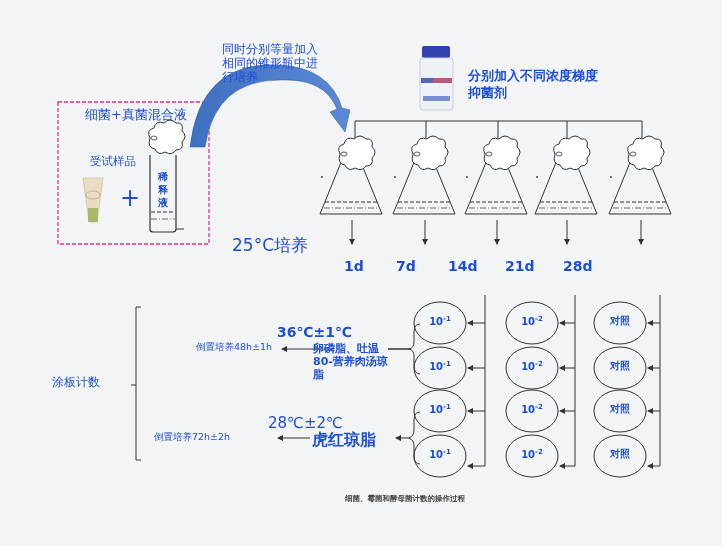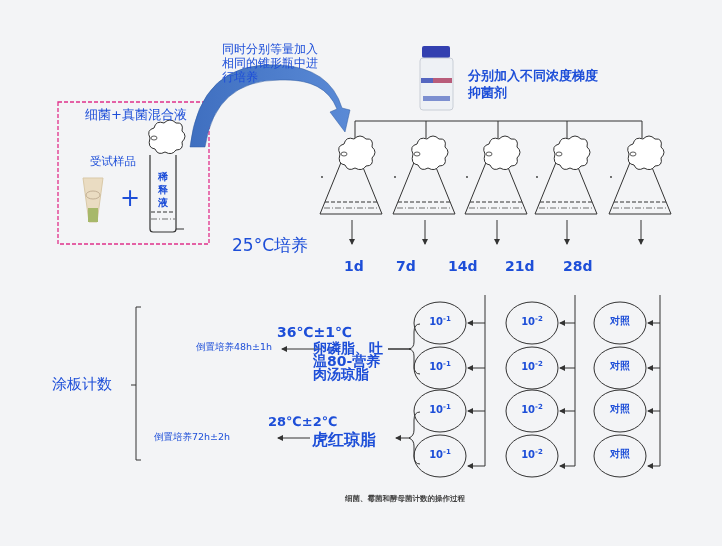--- a/index.html
+++ b/index.html
@@ -11,26 +11,26 @@
     }
     #stage { position: absolute; left: 0; top: 0; width: 722px; height: 546px; }
     .lbl { position: absolute; color: #1d4ed8; white-space: nowrap; line-height: 1.15; }
     .t-top { font-size: 12px; left: 222px; top: 42px; width: 100px; white-space: normal; line-height: 14px; }
     .t-mix { font-size: 13px; left: 85px; top: 108px; text-align: center; }
     .t-sample { font-size: 11.5px; left: 70px; top: 155px; margin-left: 20px; }
     .t-dil { font-size: 10px; font-weight: bold; left: 158px; top: 170px; width: 12px; white-space: normal; line-height: 13px; }
     .t-inhib { font-size: 13px; left: 468px; top: 67px; width: 130px; white-space: normal; line-height: 17px; font-weight: bold; }
     .t-temp25 { font-size: 17px; left: 232px; top: 236px; }
     .day { font-size: 14px; font-weight: bold; top: 258px; }
-    .t-plate { font-size: 15px; left: 52px; top: 376px; }
+    .t-plate { font-size: 12px; left: 52px; top: 376px; }
     .small-b { font-size: 9.5px; font-weight: normal; }
     .t-36 { left: 277px; top: 324px; font-size: 14px; font-weight: bold; }
     .t-48 { left: 196px; top: 342px; }
-    .t-medium1 { left: 313px; top: 342px; font-size: 14px; font-weight: bold; width: 80px; white-space: normal; line-height: 13px; }
-    .t-28 { left: 268px; top: 415px; font-size: 13px; font-weight: bold; }
+    .t-medium1 { left: 313px; top: 342px; font-size: 11px; font-weight: bold; width: 80px; white-space: normal; line-height: 13px; }
+    .t-28 { left: 268px; top: 415px; font-size: 15px; font-weight: normal; }
     .t-72 { left: 154px; top: 432px; }
     .t-medium2 { left: 312px; top: 431px; font-size: 16px; font-weight: bold; }
     .plate-lbl { font-size: 10px; font-weight: bold; text-align: center; width: 40px; }
     .plate-lbl sup { font-size: 7px; }
     .t-caption { left: 345px; top: 495px; font-size: 7.5px; color: #444; font-weight: bold; }
   </style>
 </head>
 <body>
 
 <svg id="stage" width="722" height="546" viewBox="0 0 722 546">

